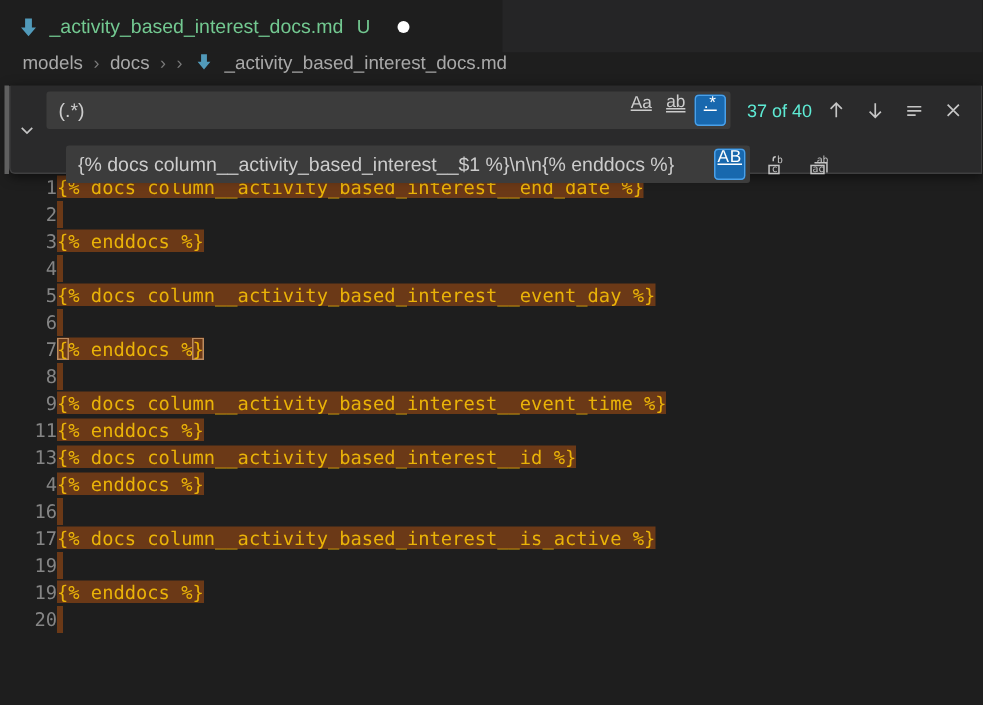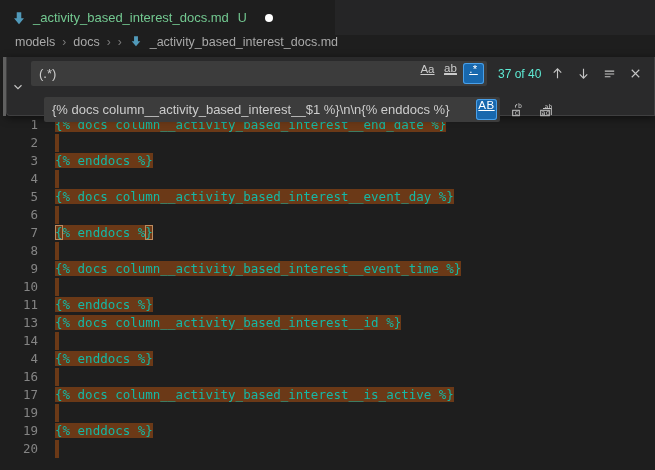--- a/index.html
+++ b/index.html
@@ -28,21 +28,21 @@
     color:#a9a9a9; font-size:12.5px; white-space:nowrap;
   }
   .crumb-sep { color:#7a7a7a; font-size:12px; }
   .breadcrumb .file-icon { margin:0 1px; }
 
   
   .editor { position:absolute; top:57px; left:0; right:0; bottom:0; background:#1e1e1e; }
   .rows { position:absolute; top:59px; left:0; right:0; } 
   .row { height:18px; display:flex; font-family:"DejaVu Sans Mono", monospace; font-size:12.5px; line-height:18px; }
   .num { width:38px; text-align:right; color:#858585; flex:none; }
-  .code { margin-left:17px; white-space:pre; color:#14b8a6; }
+  .code { white-space:pre; color:#eab308; }
   .match { background:#6b3917; }
   .zero { display:inline-block; width:4px; height:18px; background:#6b3917; vertical-align:top; }
   .bracket { box-shadow:inset 0 0 0 1px #bd8b5e; }
 
   
   .sash { position:absolute; left:3px; top:57px; width:3px; height:59px; background:#606060; z-index:21; }
   .find-widget {
     position:absolute; left:6px; right:0; top:57px; height:59px;
     background:#2a2a2b; border:1px solid #3f3f40; border-top:none;
     border-bottom-left-radius:4px;
@@ -143,34 +143,26 @@
       </div>
     <div class="row">
         <span class="num">8</span>
         <span class="code"><span class="zero"></span></span>
       </div>
     <div class="row">
         <span class="num">9</span>
         <span class="code"><span class="match">{% docs column__activity_based_interest__event_time %}</span></span>
       </div>
     <div class="row">
-        <span class="num">10</span>
-        <span class="code"><span class="zero"></span></span>
-      </div>
-    <div class="row">
         <span class="num">11</span>
         <span class="code"><span class="match">{% enddocs %}</span></span>
       </div>
     <div class="row">
         <span class="num">13</span>
         <span class="code"><span class="match">{% docs column__activity_based_interest__id %}</span></span>
-      </div>
-    <div class="row">
-        <span class="num">14</span>
-        <span class="code"><span class="zero"></span></span>
       </div>
     <div class="row">
         <span class="num">4</span>
         <span class="code"><span class="match">{% enddocs %}</span></span>
       </div>
     <div class="row">
         <span class="num">16</span>
         <span class="code"><span class="zero"></span></span>
       </div>
     <div class="row">

